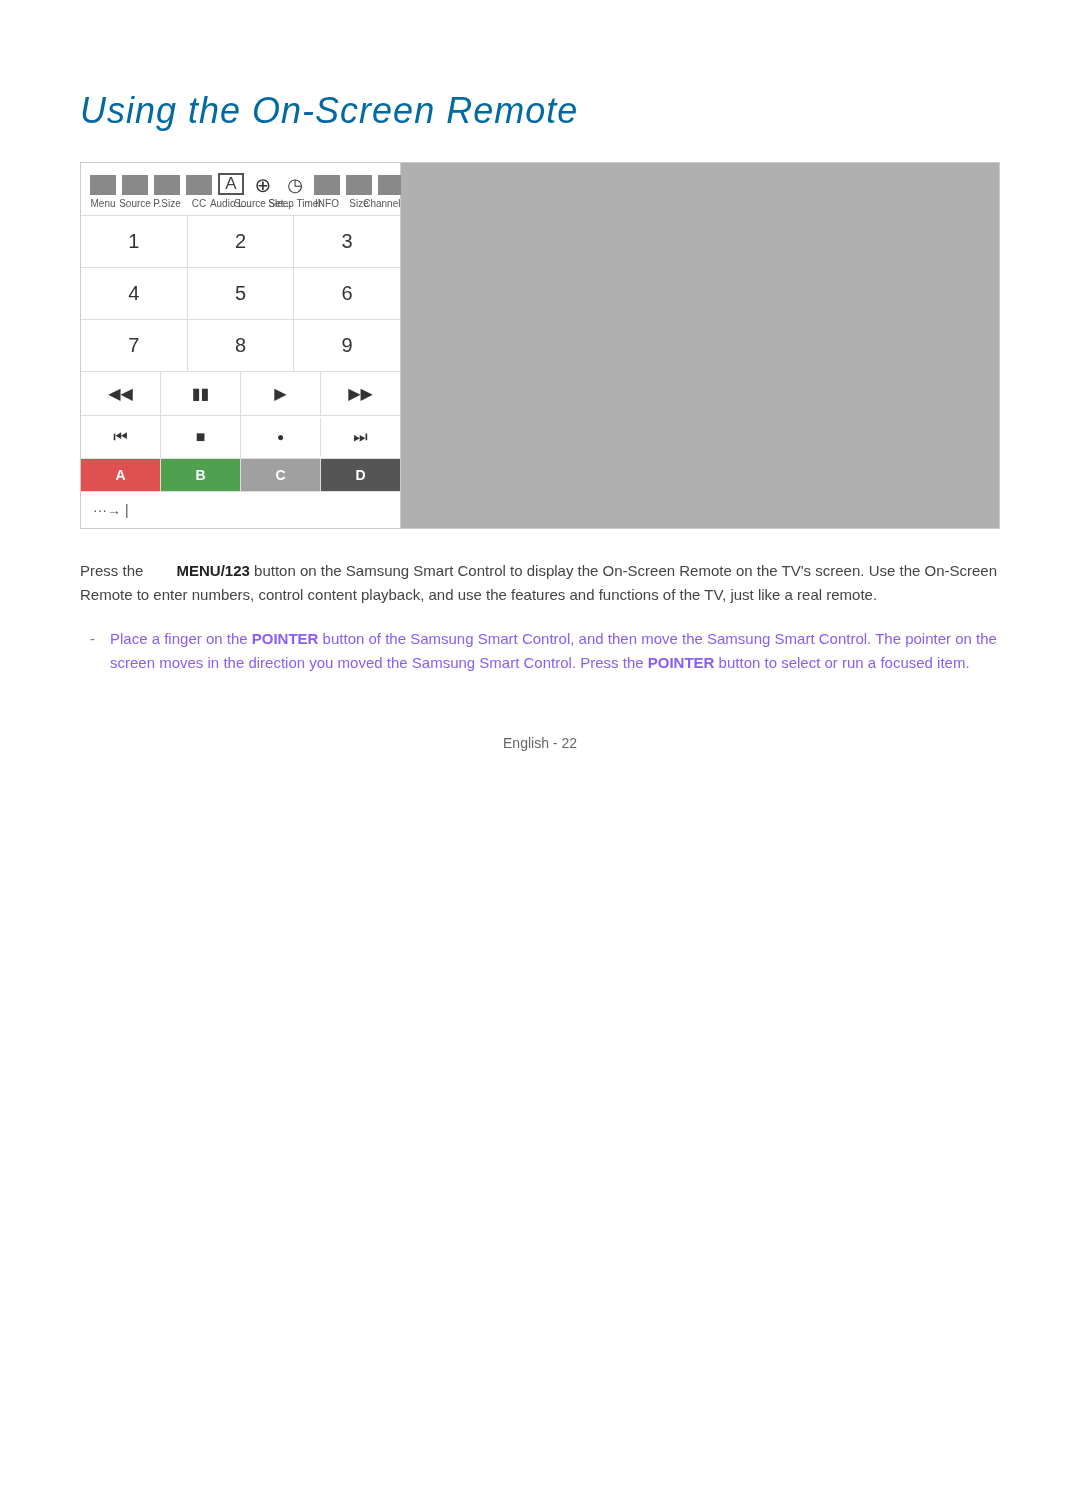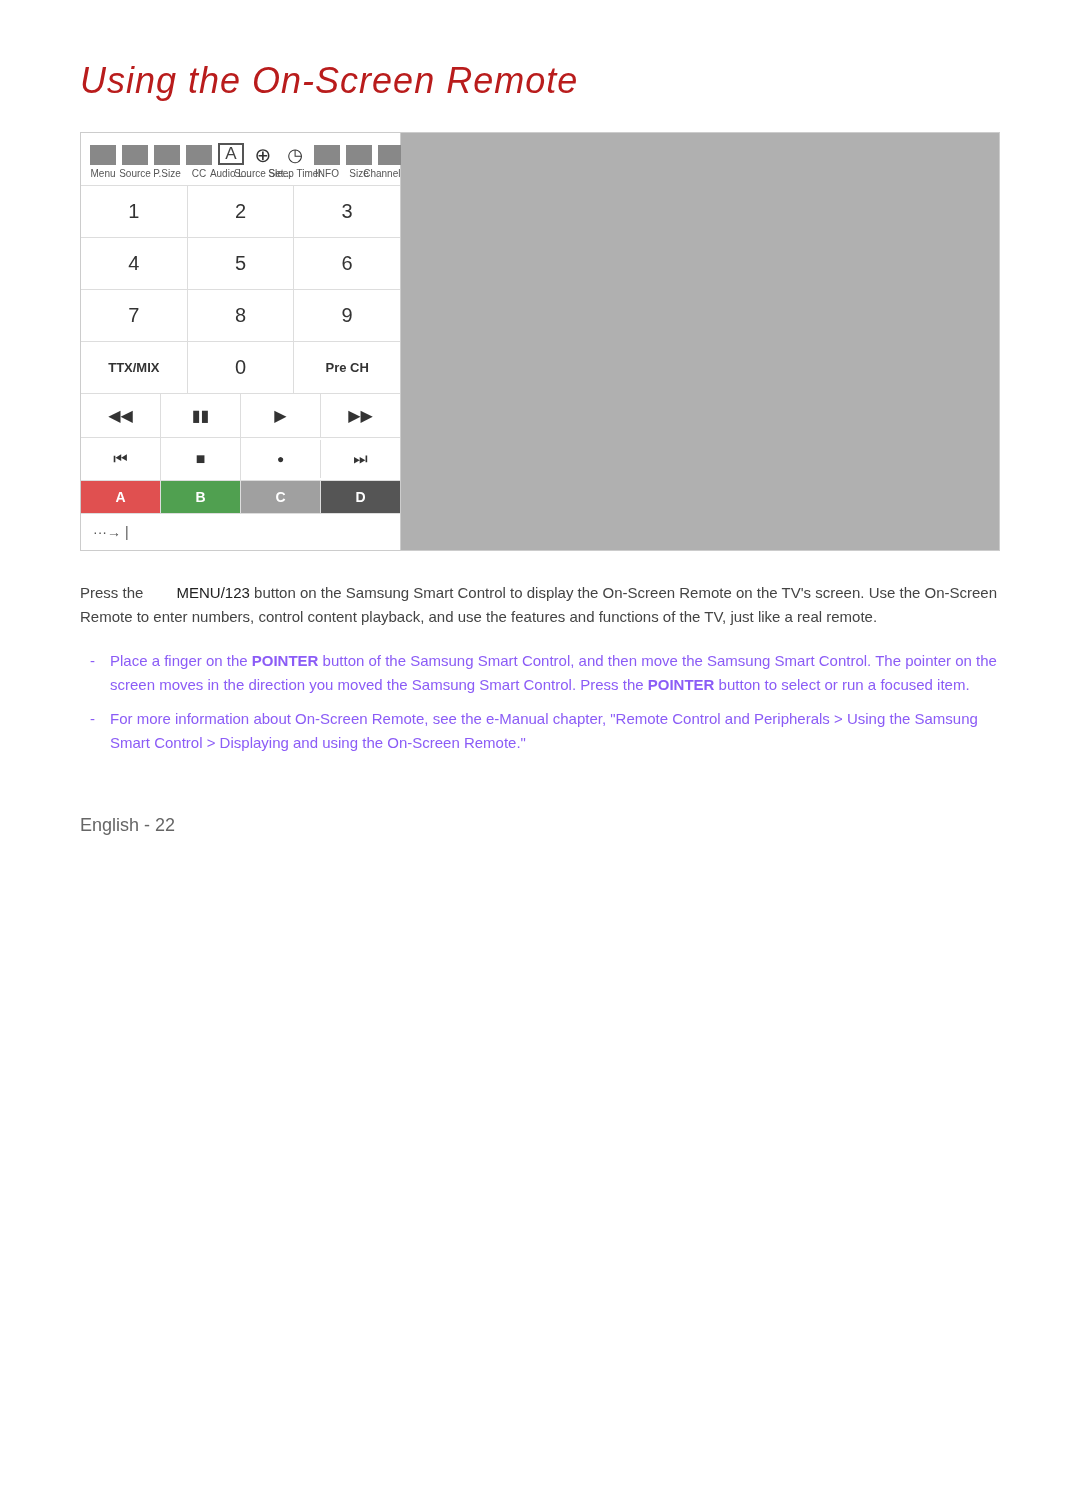--- a/index.html
+++ b/index.html
@@ -8,24 +8,25 @@
       font-family: 'Arial', sans-serif;
       width: 1080px;
       min-height: 1494px;
       padding: 60px 80px;
       color: #333;
     }
 
     .page-title {
       font-size: 36px;
       font-weight: 300;
-      color: #b91c1c;
+      color: #0369a1;
       margin-bottom: 30px;
       letter-spacing: 1px;
       font-style: italic;
+      margin-top: 30px;
     }
 
     .remote-container {
       display: flex;
       border: 1px solid #ccc;
       width: 100%;
       margin-bottom: 30px;
     }
 
     .remote-left {
@@ -167,21 +168,21 @@
 
     
     .description {
       font-size: 15px;
       line-height: 1.6;
       color: #444;
       margin-bottom: 20px;
     }
 
     .description strong {
-      font-weight: 400;
+      font-weight: 700;
       color: #222;
       padding-left: 29px;
     }
 
     .bullet-list {
       list-style: none;
       padding: 0;
       margin-left: 10px;
     }
 
@@ -194,21 +195,22 @@
       position: relative;
     }
 
     .bullet-list li::before {
       content: '-';
       position: absolute;
       left: 0;
     }
 
     .page-footer {
-      font-size: 18px;
+      text-align: center;
+      font-size: 14px;
       color: #666;
       margin-top: 60px;
     }
   </style>
 </head>
 <body>
 
 <h1 class="page-title">Using the On-Screen Remote</h1>
 
 <div class="remote-container">
@@ -275,25 +277,20 @@
     </div>
     <div class="numpad-row">
       <div class="numpad-cell">4</div>
       <div class="numpad-cell">5</div>
       <div class="numpad-cell">6</div>
     </div>
     <div class="numpad-row">
       <div class="numpad-cell">7</div>
       <div class="numpad-cell">8</div>
       <div class="numpad-cell">9</div>
-    </div>
-    <div class="numpad-row">
-      <div class="numpad-cell text-btn">TTX/MIX</div>
-      <div class="numpad-cell">0</div>
-      <div class="numpad-cell text-btn">Pre CH</div>
     </div>
 
     <div class="control-row">
       <div class="control-cell">◀◀</div>
       <div class="control-cell">▮▮</div>
       <div class="control-cell">▶</div>
       <div class="control-cell">▶▶</div>
     </div>
 
     <div class="control-row">
@@ -321,20 +318,17 @@
 </div>
 
 <div class="description">
   Press the <strong>MENU/123</strong> button on the Samsung Smart Control to display the On-Screen Remote on the TV's screen. Use the On-Screen Remote to enter numbers, control content playback, and use the features and functions of the TV, just like a real remote.
 </div>
 
 <ul class="bullet-list">
   <li>
     Place a finger on the <strong>POINTER</strong> button of the Samsung Smart Control, and then move the Samsung Smart Control. The pointer on the screen moves in the direction you moved the Samsung Smart Control. Press the <strong>POINTER</strong> button to select or run a focused item.
   </li>
-  <li>
-    For more information about On-Screen Remote, see the e-Manual chapter, "Remote Control and Peripherals &gt; Using the Samsung Smart Control &gt; Displaying and using the On-Screen Remote."
-  </li>
 </ul>
 
 <div class="page-footer">
   <span>English - 22</span>
 </div>
 
 </body></html>

